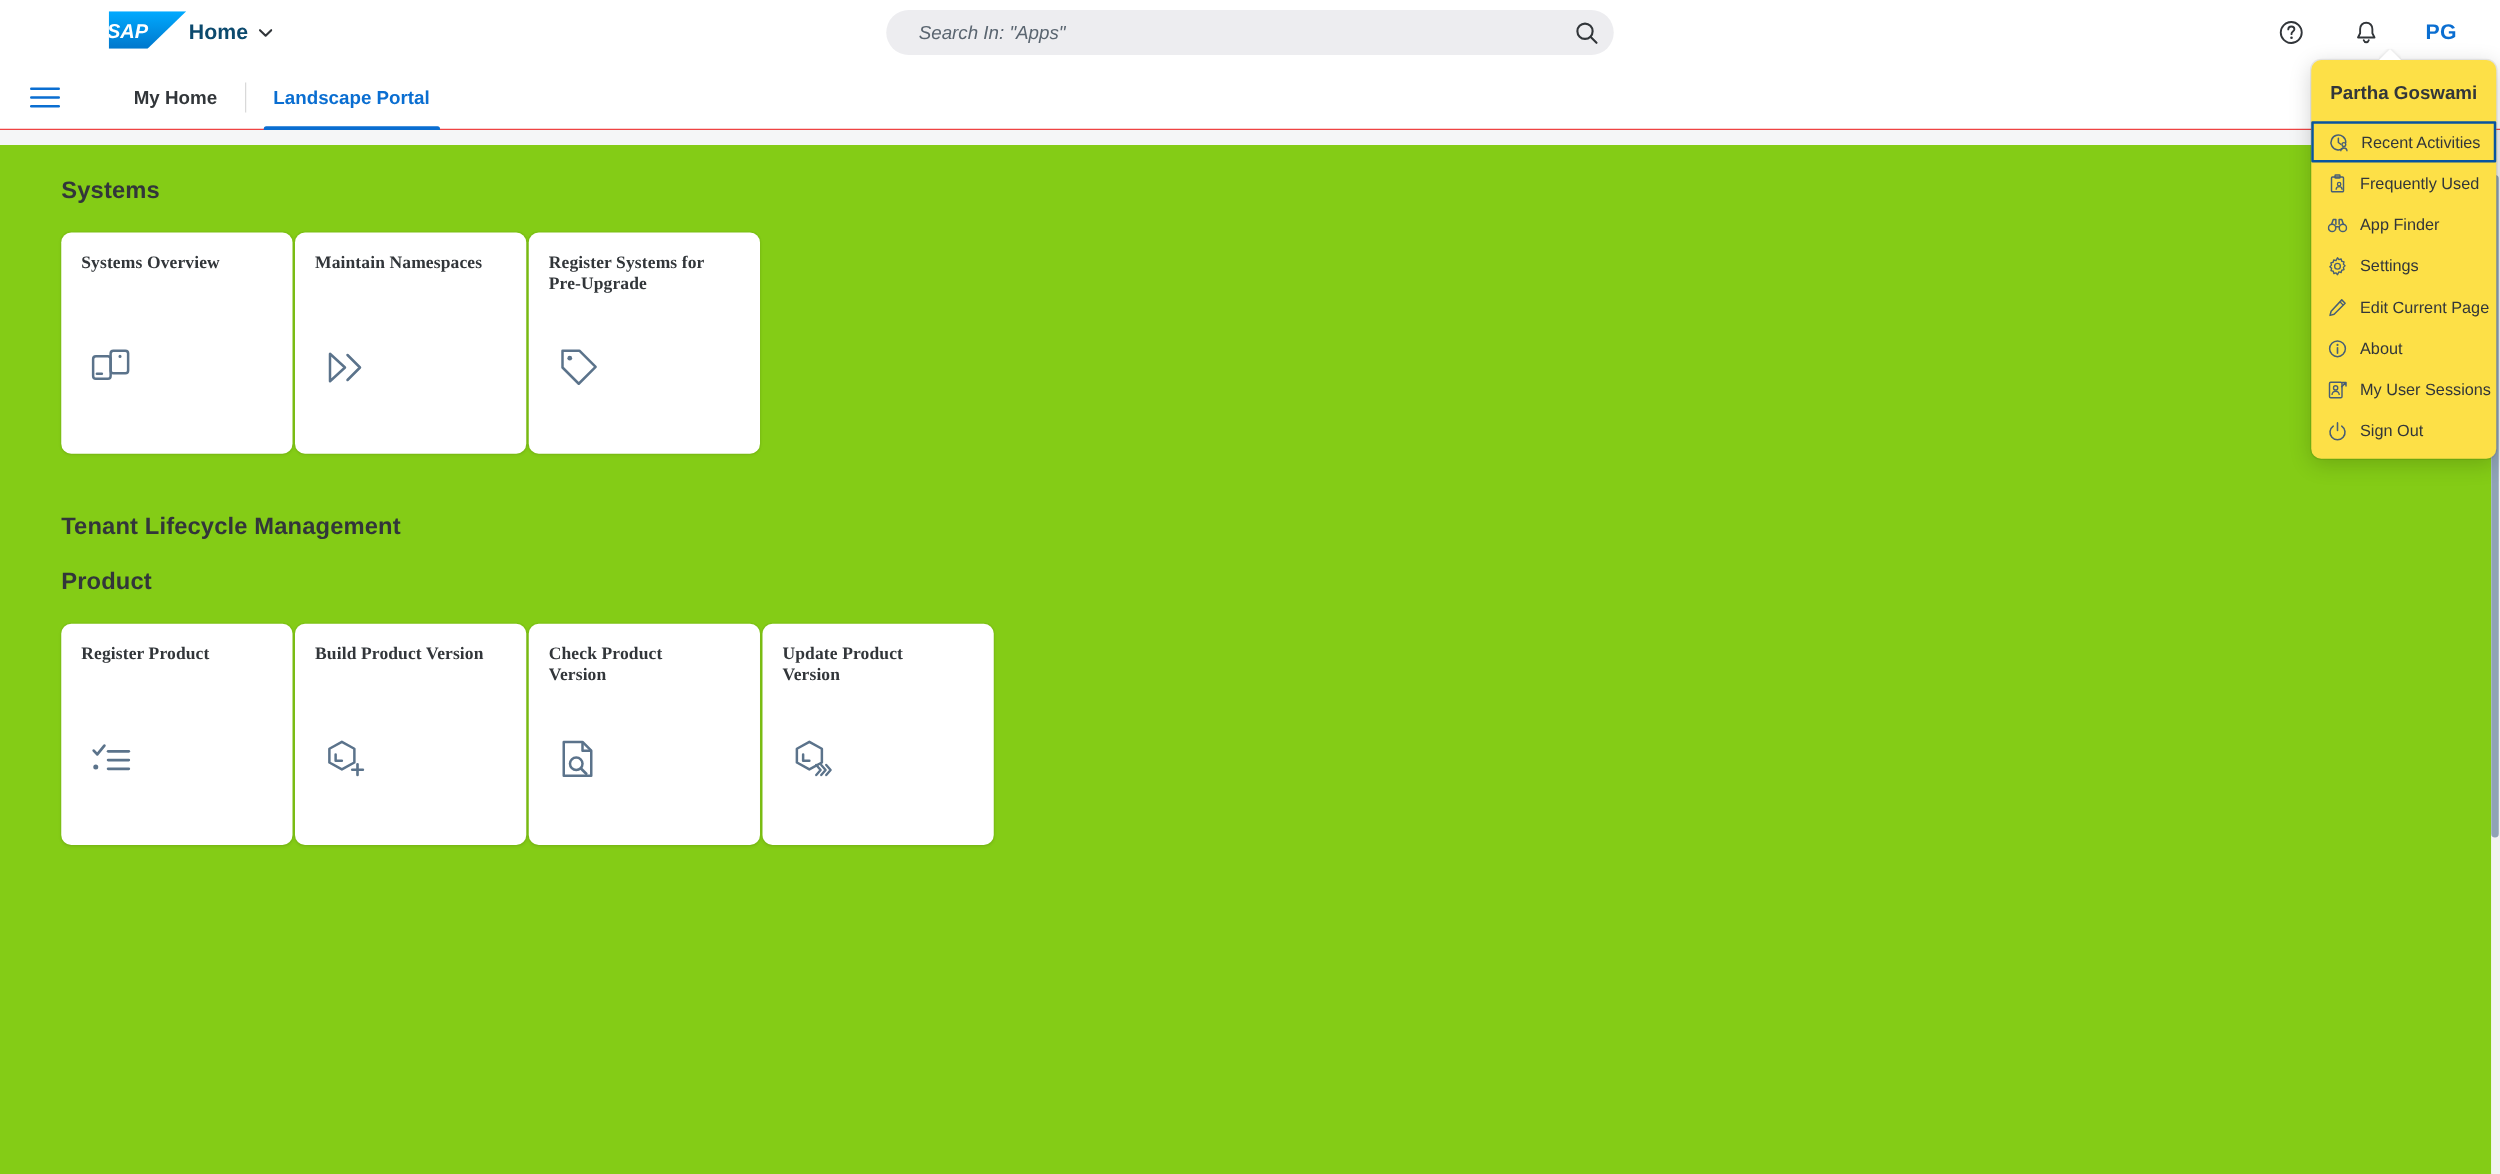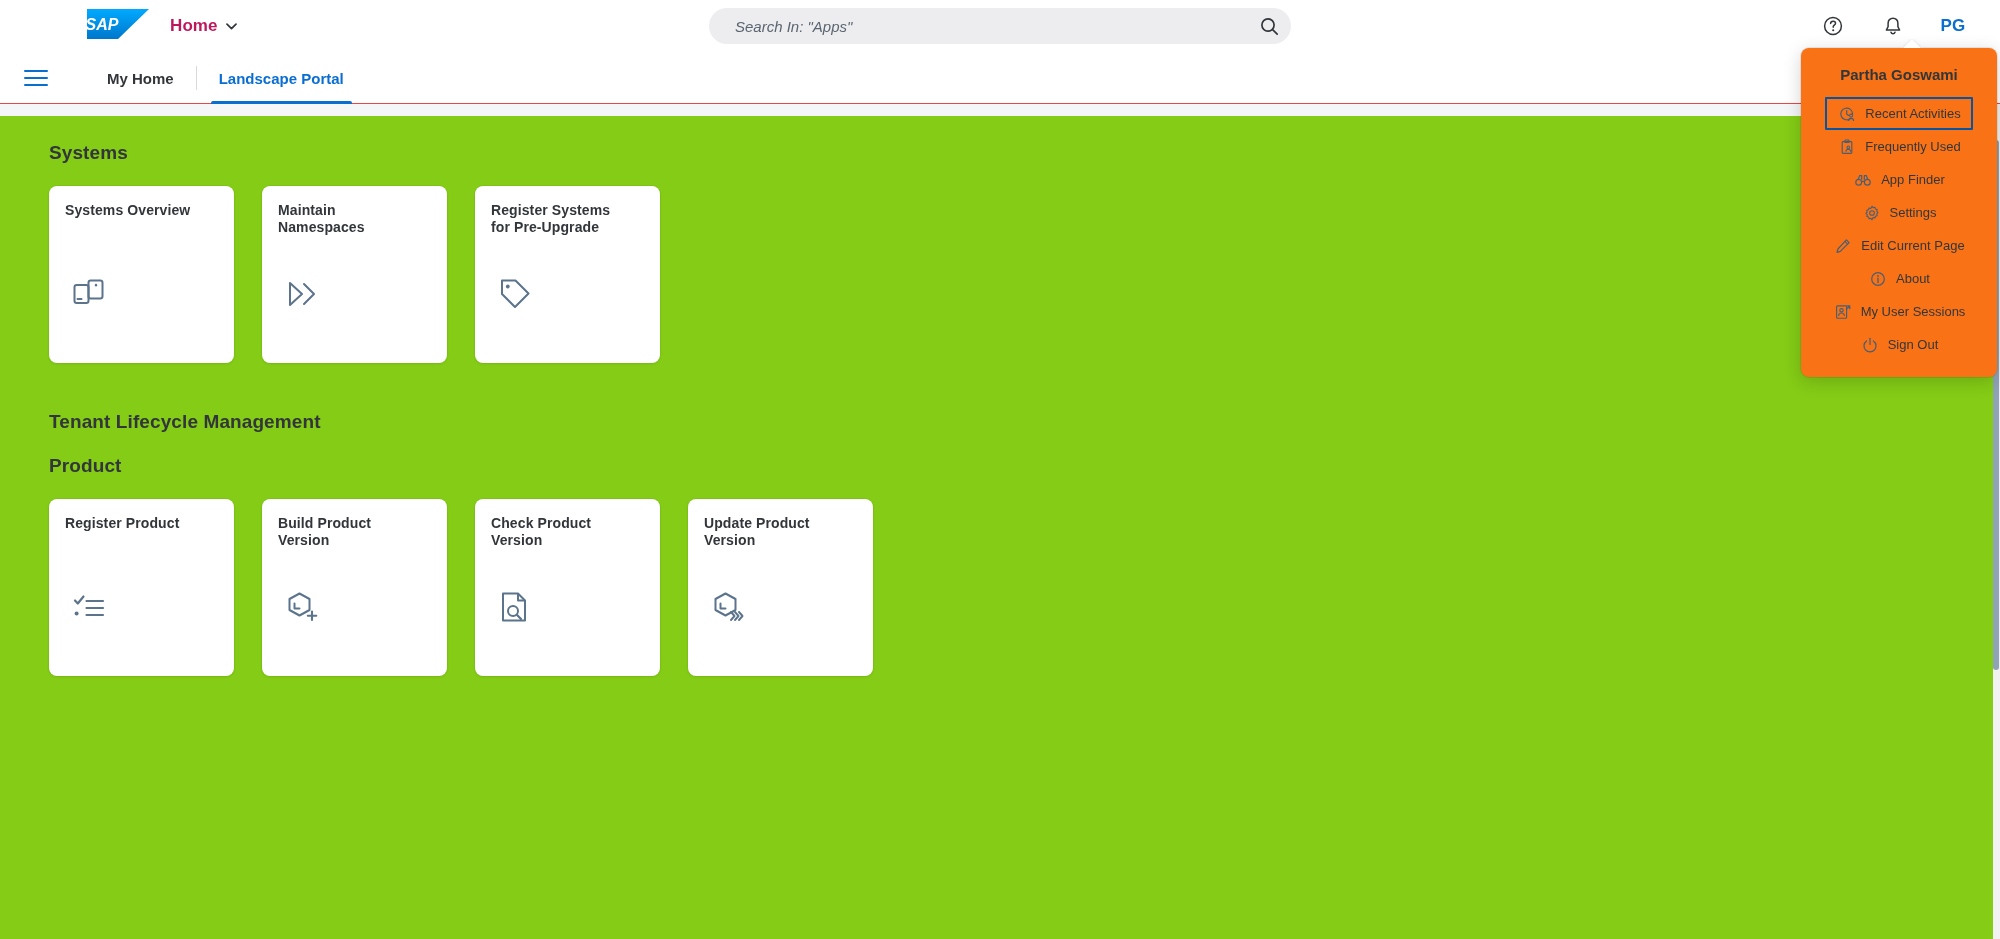--- a/index.html
+++ b/index.html
@@ -22,23 +22,22 @@
   .sap-logo {
     position: absolute; left: 55px; top: 9px;
     width: 62px; height: 30px; margin-left: 32px;
   }
   .home-menu {
     position: absolute; left: 145px; top: 0; height: 52px;
     display: flex; align-items: center; gap: 8px;
     cursor: pointer; padding: 0 6px;
   }
   .home-menu-label {
-    font-size: 17px; font-weight: bold; color: #be185d;
+    font-size: 17px; font-weight: bold; color: #0c4a6e;
     letter-spacing: .1px;
-    margin-left: 19px;
   }
   .chev-down {
     width: 11px; height: 7px; display: block;
   }
 
   .search-wrap {
     position: absolute; left: 709px; top: 8px;
     width: 582px; height: 36px;
     background: #ededf0;
     border-radius: 18px;
@@ -111,21 +110,21 @@
     width: 1993px; height: 835px;
     background: #84cc16;
     padding: 26px 0 0 0;
     overflow: hidden;
   }
   .section { padding-left: 49px; }
   .section-title {
     font-size: 19px; font-weight: bold; color: #32363a;
     margin-bottom: 22px; letter-spacing: .1px;
   }
-  .tile-row { display: flex; gap: 28px; margin-bottom: 48px; }
+  .tile-row { display: flex; gap: 2px; margin-bottom: 48px; font-family: Liberation Serif, serif; }
 
   .tile {
     position: relative;
     width: 185px; height: 177px;
     background: #ffffff;
     border-radius: 8px;
     box-shadow: 0 0 0 1px rgba(0,0,0,0.03), 0 1px 3px rgba(0,0,0,0.07);
     cursor: pointer;
     padding: 16px 16px 0 16px;
     display: flex; flex-direction: column;
@@ -143,43 +142,43 @@
   }
   .tile-icon svg { display: block; width: 100%; height: 100%; }
 
   
   .marker-hl { position: absolute; left: 0; top: 0; width: 100%; height: 100%; z-index: 1; pointer-events: none; }
 
   
   .user-popover {
     position: absolute;
     top: 48px; right: 3px;
-    width: 196px;
-    background: #f97316;
+    width: 148px;
+    background: #fde047;
     border-radius: 8px;
     box-shadow: 0 4px 18px rgba(0,0,0,0.18), 0 0 0 1px rgba(0,0,0,0.07);
     z-index: 60;
-    padding: 0 0 16px 0;
+    padding: 0 0 6px 0;
   }
   .popover-arrow {
     position: absolute; top: -9px; right: 76px;
     width: 18px; height: 9px; overflow: hidden;
   }
   .popover-arrow::after {
     content: ""; position: absolute; left: 2px; top: 3px;
     width: 14px; height: 14px; background: #fff;
     transform: rotate(45deg);
     box-shadow: -1px -1px 2px rgba(0,0,0,0.07);
   }
   .popover-user-name {
     text-align: center;
     font-size: 15px; font-weight: bold; color: #32363a;
     padding: 18px 10px 14px 10px;
   }
-  .menu-list { display: flex; flex-direction: column; align-items: center; }
+  .menu-list { display: flex; flex-direction: column; }
   .menu-item {
     display: flex; align-items: center; gap: 10px;
     height: 33px; padding: 0 10px 0 12px;
     font-size: 13px; color: #32363a;
     cursor: pointer; border: 1px solid transparent;
   }
   .menu-item.focused { border: 2px solid #0854a0; border-radius: 1px; }
   .menu-icon { width: 16px; height: 16px; flex: 0 0 16px; color: #475e75; }
   .menu-icon svg { display: block; width: 100%; height: 100%; }
   .menu-label { white-space: nowrap; }

